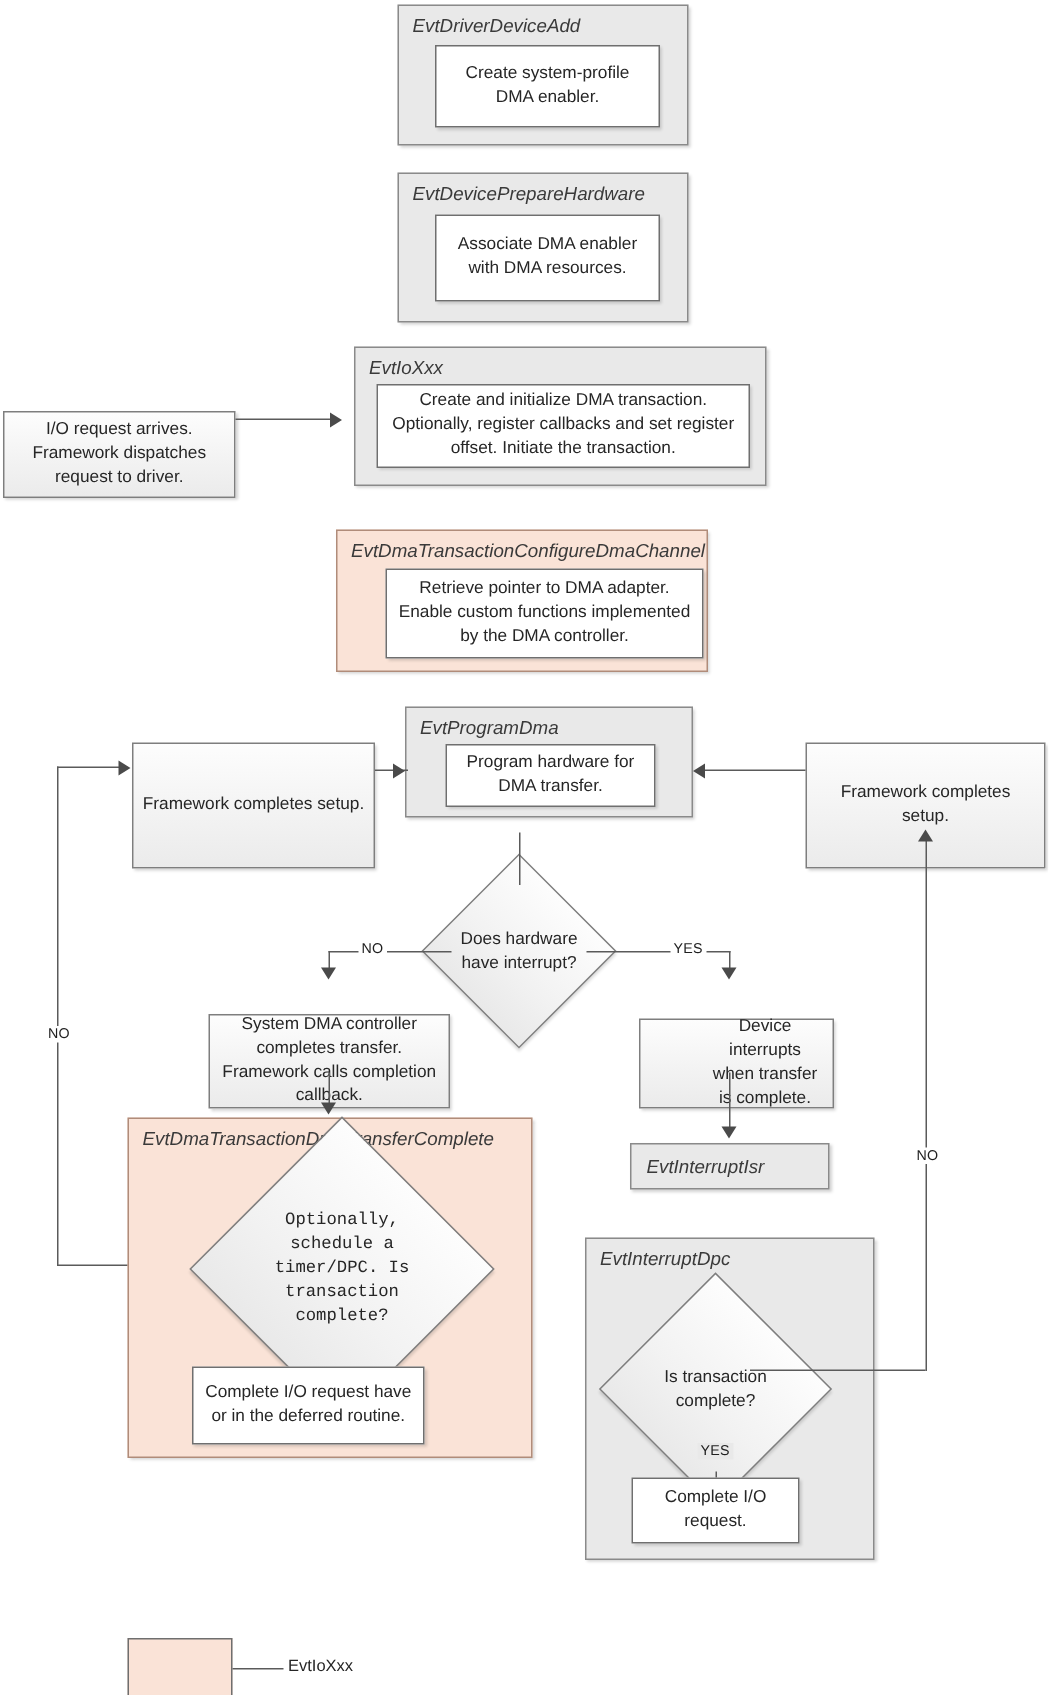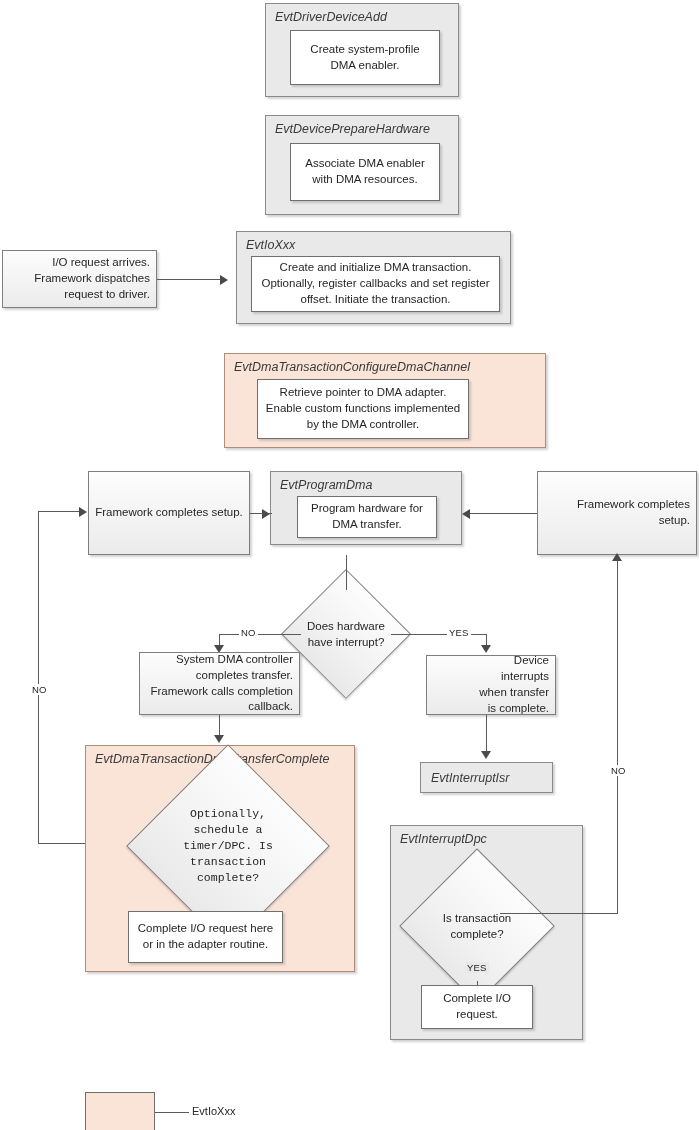--- a/index.html
+++ b/index.html
@@ -15,25 +15,26 @@
     background: #ffffff;
     overflow: hidden;
   }
 
   
   .node {
     position: absolute;
     display: flex;
     align-items: center;
     justify-content: center;
-    text-align: right;
+    text-align: center;
     color: #262626;
     font-size: 11.5px;
     line-height: 1.38;
     padding: 4px 6px;
+    margin-top: 24px;
   }
 
   
   .proc {
     background: linear-gradient(to bottom, #fdfdfd 0%, #f3f3f3 55%, #ebebeb 100%);
     border: 1px solid #7e7e7e;
     box-shadow: 1.5px 1.5px 2px rgba(0,0,0,0.18);
   }
 
   
@@ -168,21 +169,21 @@
   <div class="node proc" style="left:2px; top:250px; width:155px; height:58px;">I/O request arrives. Framework dispatches request to driver.</div>
 
   <div class="lineh" style="left:157px; top:279px; width:65px;"></div>
   <div class="arrow right" style="left:220px; top:275px;"></div>
 
   <div class="group" style="left:224px; top:231px; width:275px; height:93px;margin-left:12px;">
     <div class="group-title">EvtIoXxx</div>
     <div class="inner" style="left:14px; top:24px; width:249px; height:56px;">Create and initialize DMA transaction. Optionally, register callbacks and set register offset. Initiate the transaction.</div>
   </div>
 
-  <div class="group optional" style="left:224px; top:353px; width:322px; height:95px;">
+  <div class="group optional" style="left:224px; top:353px; width:248px; height:95px;">
     <div class="group-title">EvtDmaTransactionConfigureDmaChannel</div>
     <div class="inner" style="left:32px; top:25px; width:212px; height:60px;">Retrieve pointer to DMA adapter. Enable custom functions implemented by the DMA controller.</div>
   </div>
 
   <div class="node proc" style="left:88px; top:471px; width:162px; height:84px;">Framework completes setup.</div>
 
   <div class="group" style="left:270px; top:471px; width:192px; height:74px;">
     <div class="group-title">EvtProgramDma</div>
     <div class="inner" style="left:26px; top:24px; width:140px; height:42px;">Program hardware for DMA transfer.</div>
   </div>
@@ -234,21 +235,21 @@
     <div class="group-title">EvtDmaTransactionDmaTransferComplete</div>
 
     <div class="diamond-wrap" style="left:70px; top:28px; width:144px; height:144px;">
       <div class="diamond-shape"></div>
       <div class="diamond-text" style="padding:0 18px;font-family:Liberation Mono, monospace;">Optionally, schedule a timer/DPC.  Is transaction complete?</div>
     </div>
 
     <div class="linev" style="left:142px; top:172px; height:37px; background:#5a5a5a;"></div>
     <div class="edgelabel" style="left:130px; top:171px; background:#fae3d7;">YES</div>
 
-    <div class="inner" style="left:42px; top:165px; width:155px; height:52px;">Complete I/O request here or in the adapter routine.</div>
+    <div class="inner" style="left:42px; top:165px; width:155px; height:52px;">Complete I/O request have or in the deferred routine.</div>
   </div>
 
   <div class="group" style="left:390px; top:825px; width:193px; height:215px;">
     <div class="group-title">EvtInterruptDpc</div>
 
     <div class="diamond-wrap" style="left:31px; top:45px; width:110px; height:110px;">
       <div class="diamond-shape"></div>
       <div class="diamond-text" style="padding:0 10px;">Is transaction complete?</div>
     </div>
 

